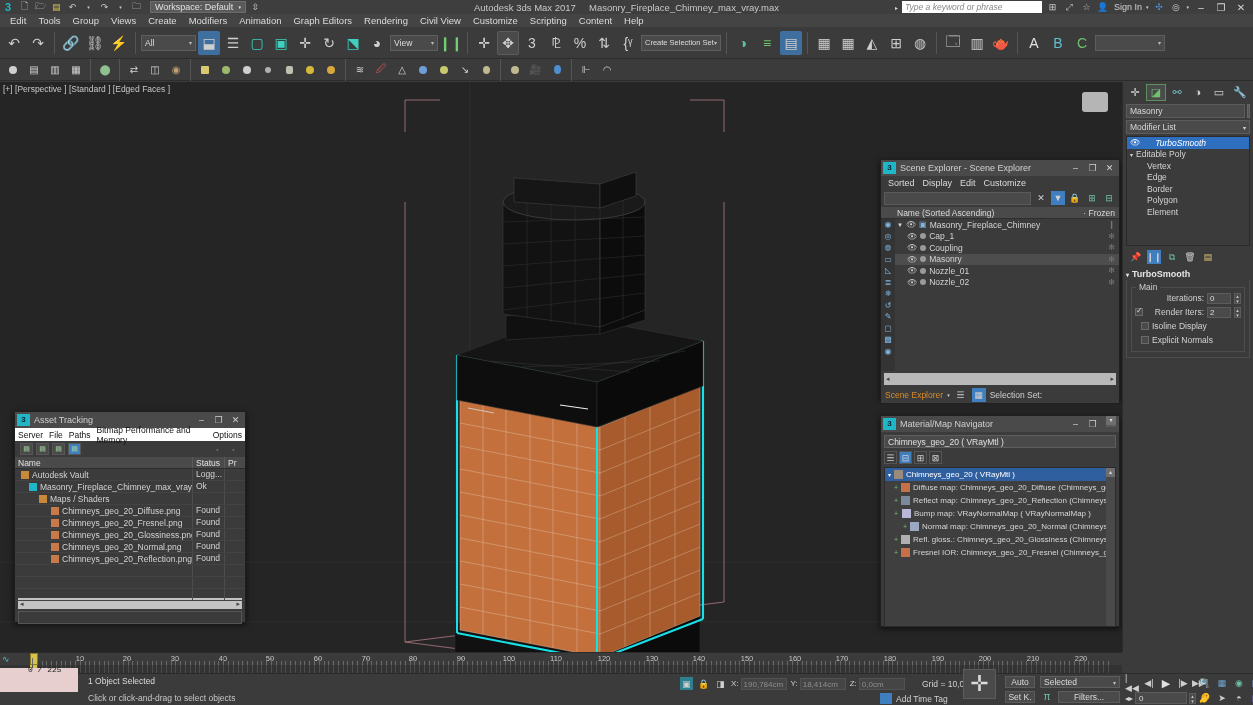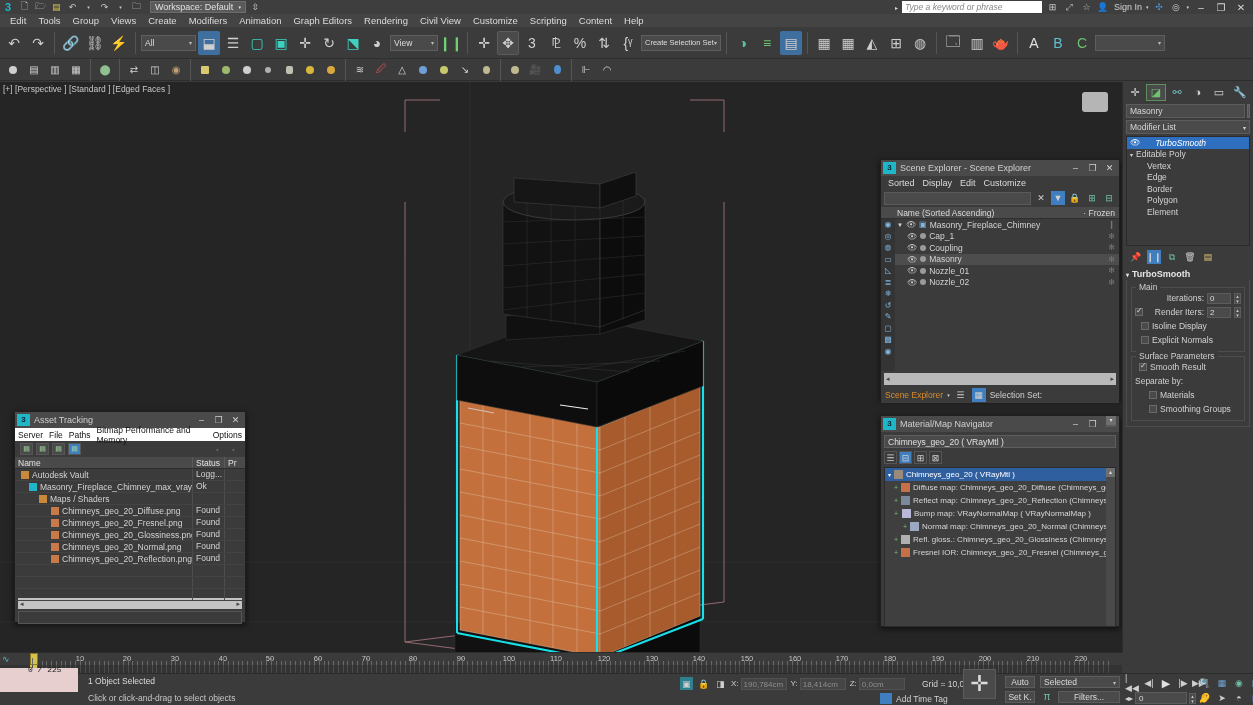--- a/index.html
+++ b/index.html
@@ -251,20 +251,25 @@
       <div class="qicon" style="font-size:5px">▾</div>
       <div class="qicon">↷</div>
       <div class="qicon" style="font-size:5px">▾</div>
       <div class="qicon">🗀</div>
       <div class="wsbox">
         <span>Workspace: Default</span>
         <span style="font-size:5px;margin-left:5px">▾</span>
       </div>
       <div class="qicon">⇳</div>
     </div>
+    <div class="apptitle">
+      <span>Autodesk 3ds Max 2017</span>
+      &nbsp;&nbsp;&nbsp;
+      <span>Masonry_Fireplace_Chimney_max_vray.max</span>
+    </div>
     <div class="tbright">
       <span style="font-size:6px">▸</span>
       <div class="searchbox">Type a keyword or phrase</div>
       <div class="qicon">⊞</div>
       <div class="qicon">⤢</div>
       <div class="qicon">☆</div>
       <div class="qicon">👤</div>
       <span style="font-size:9px">Sign In</span>
       <span style="font-size:5px">▾</span>
       <div class="qicon" style="color:#4e8fd0">✣</div>
@@ -873,38 +878,20 @@
             <span class="spin">2</span>
             <span class="spinarr">▴<br>▾</span>
           </div>
           <div class="prow" style="padding-left:6px">
             <span class="cb"></span>
             <span style="flex:1">Isoline Display</span>
           </div>
           <div class="prow" style="padding-left:6px">
             <span class="cb"></span>
             <span style="flex:1">Explicit Normals</span>
-          </div>
-        </div>
-        <div class="grp">
-          <span class="gl">Surface Parameters</span>
-          <div class="prow" style="padding-left:4px">
-            <span class="cb ck"></span>
-            <span style="flex:1">Smooth Result</span>
-          </div>
-          <div class="prow">
-            <span style="flex:1">Separate by:</span>
-          </div>
-          <div class="prow" style="padding-left:14px">
-            <span class="cb"></span>
-            <span style="flex:1">Materials</span>
-          </div>
-          <div class="prow" style="padding-left:14px">
-            <span class="cb"></span>
-            <span style="flex:1">Smoothing Groups</span>
           </div>
         </div>
       </div>
     </div>
   </div>
 
   <div class="timeline">
     <div class="tlicon">∿</div>
     <div class="tlslider"></div>
     <div class="tlnum" style="left:80px">10</div>

